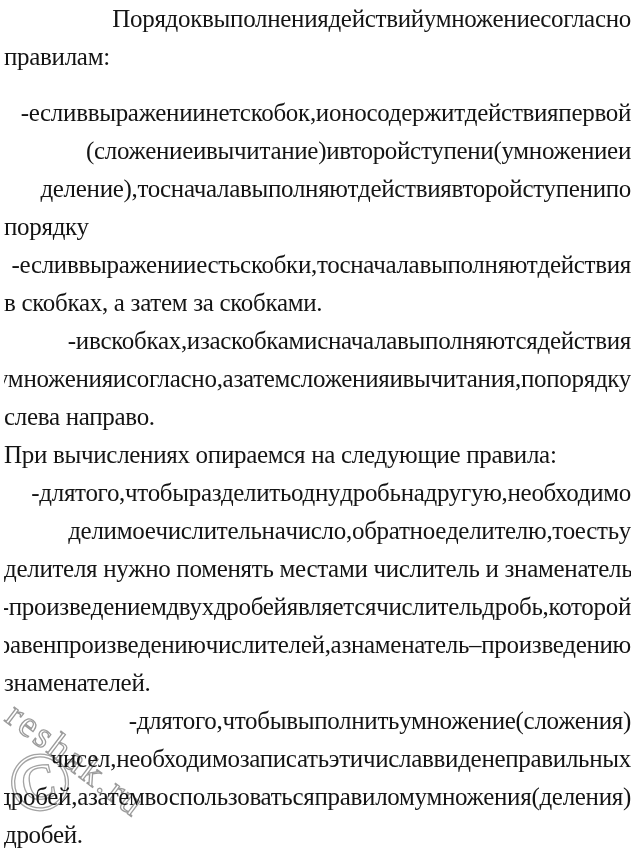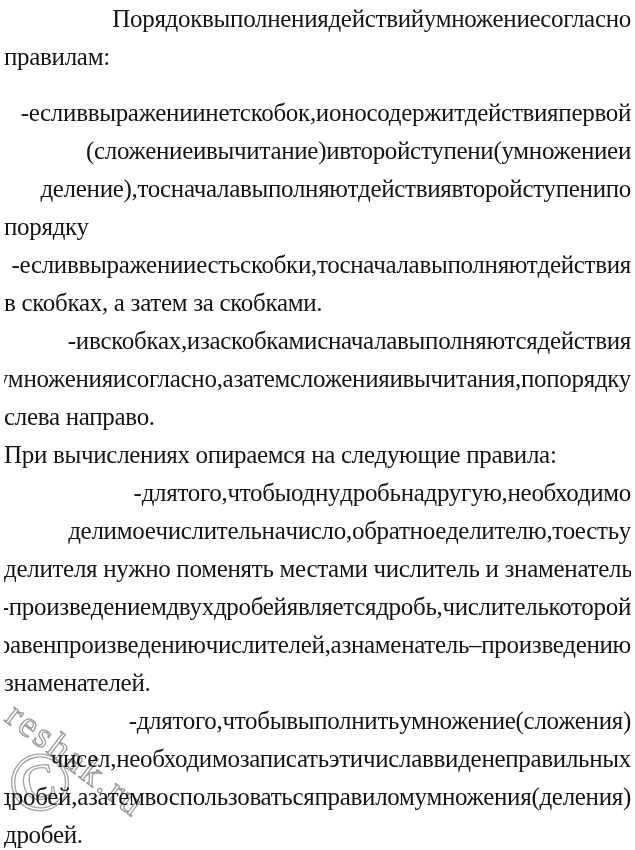--- a/index.html
+++ b/index.html
@@ -170,20 +170,21 @@
   <p class="para">
     <span class="line">При вычислениях опираемся на следующие правила:</span>
   </p>
 
   <p class="para">
     <span class="line jline">
         <span>-</span>
         <span>для</span>
         <span>того,</span>
         <span>чтобы</span>
+        <span>разделить</span>
         <span>одну</span>
         <span>дробь</span>
         <span>на</span>
         <span>другую,</span>
         <span>необходимо</span>
       </span>
     <span class="line jline">
         <span>делимое</span>
         <span>числитель</span>
         <span>на</span>
@@ -197,22 +198,22 @@
     <span class="line">делителя нужно поменять местами числитель и знаменатель.</span>
   </p>
 
   <p class="para">
     <span class="line jline">
         <span>-</span>
         <span>произведением</span>
         <span>двух</span>
         <span>дробей</span>
         <span>является</span>
+        <span>числитель</span>
         <span>дробь,</span>
-        <span>числитель</span>
         <span>которой</span>
       </span>
     <span class="line jline">
         <span>равен</span>
         <span>произведению</span>
         <span>числителей,</span>
         <span>а</span>
         <span>знаменатель</span>
         <span>–</span>
         <span>произведению</span>

